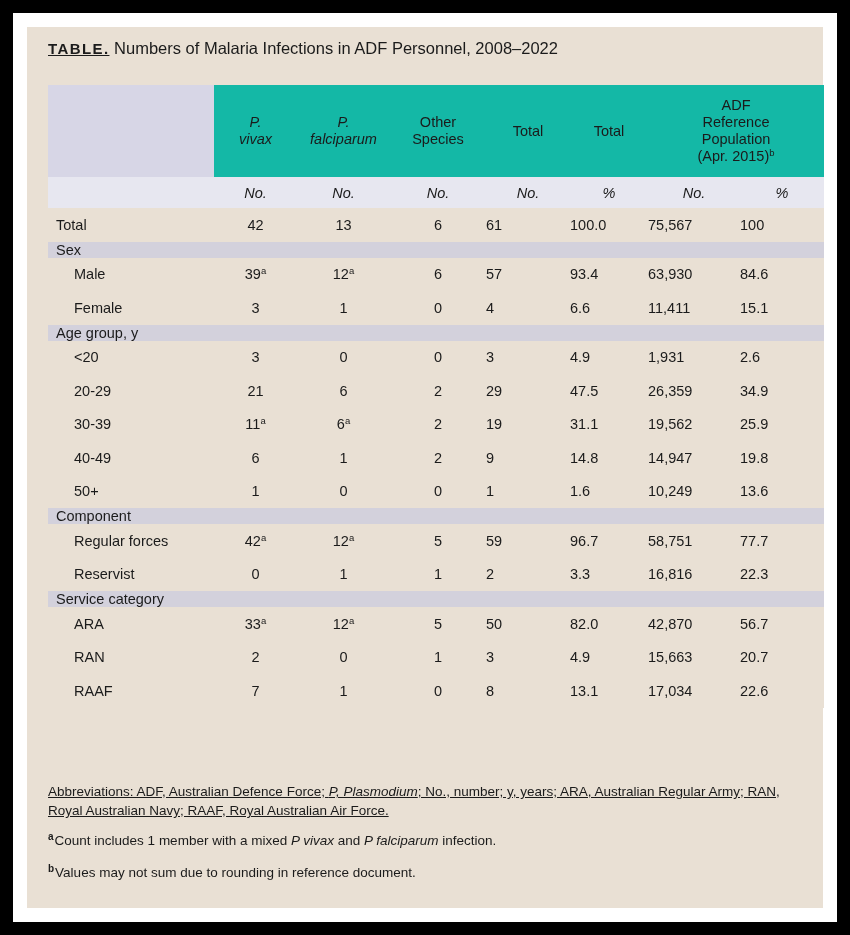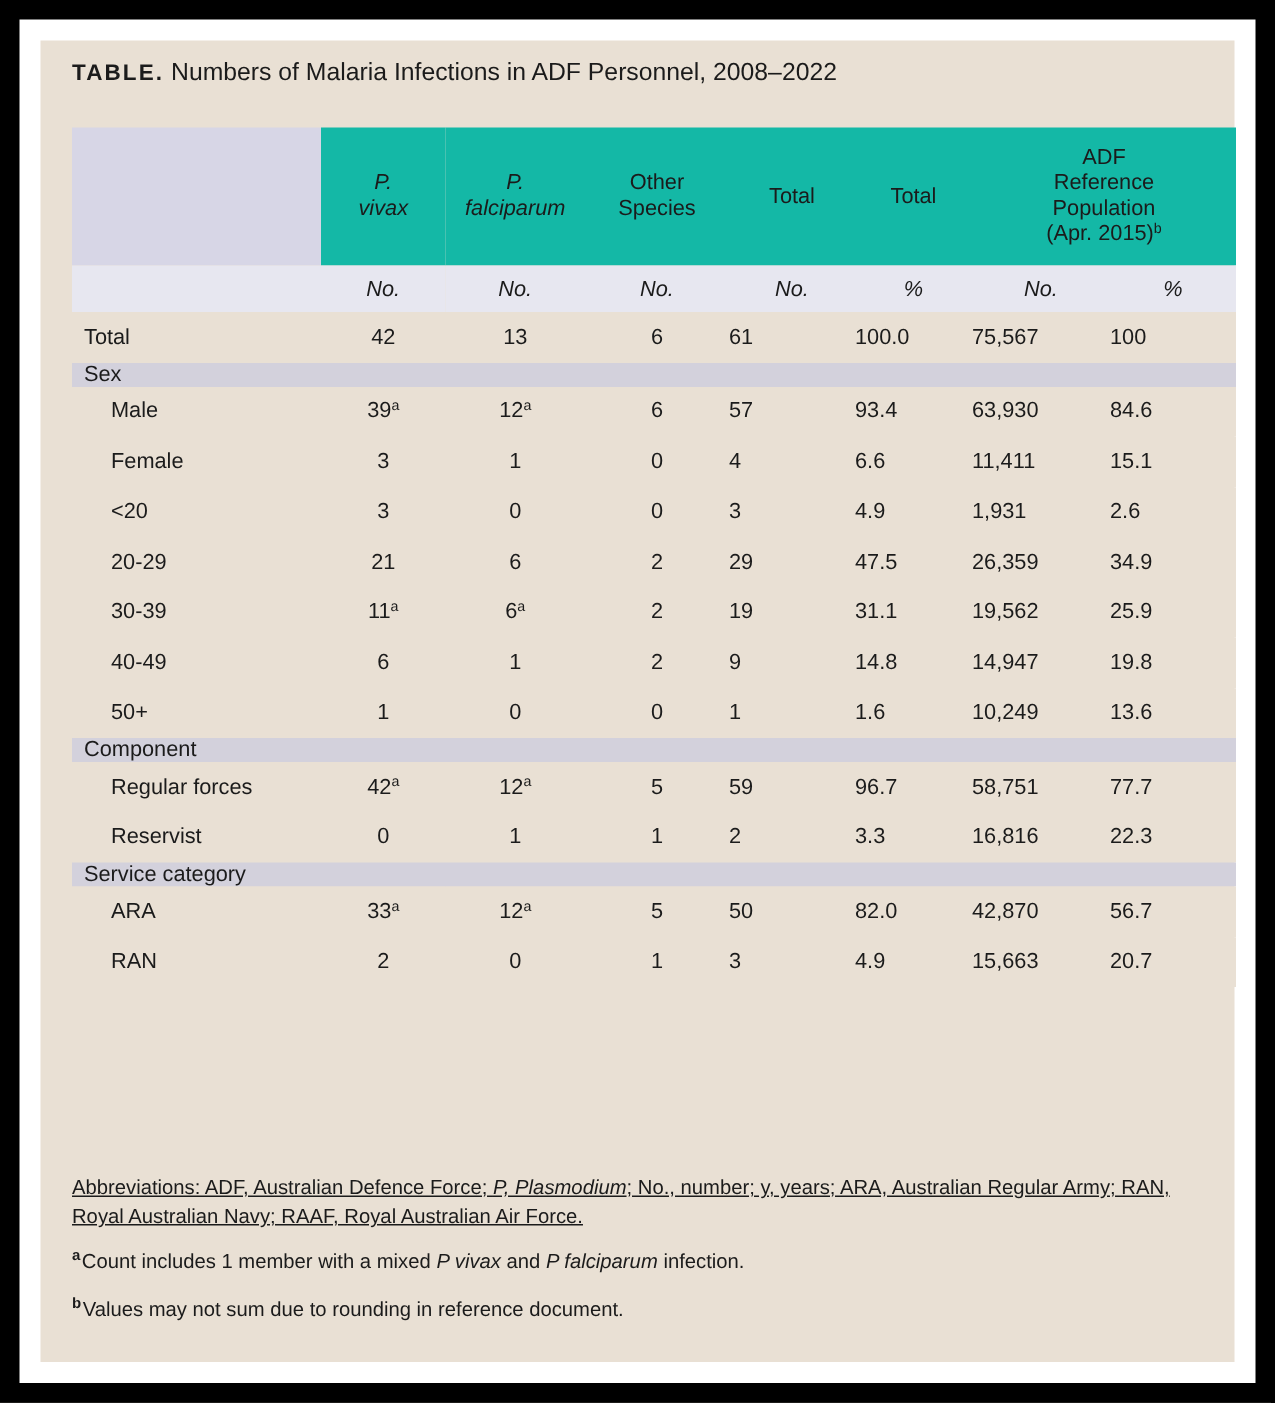--- a/index.html
+++ b/index.html
@@ -45,20 +45,21 @@
     right: 16px;
     font-size: 16.5px;
     color: #1b1b1b;
     line-height: 20px;
     white-space: nowrap;
   }
   .table-title .title-kicker {
     font-weight: bold;
     letter-spacing: 1.4px;
     font-size: 15px;
+    text-decoration: underline;
   }
   .table-title .title-text { font-weight: normal; }
 
   
   .data-table {
     position: absolute;
     left: 21px;
     top: 58px;
     width: 776px;
     border-collapse: collapse;
@@ -254,20 +255,23 @@
             <tr class="data-row">
               <td class="lbl indent">Female</td>
               <td class="num-c"><span>3</span></td>
               <td class="num-c"><span>1</span></td>
               <td class="num-c"><span>0</span></td>
               <td class="num-r"><span>4</span></td>
               <td class="num-r"><span>6.6</span></td>
               <td class="num-r"><span>11,411</span></td>
               <td class="num-r last"><span>15.1</span></td>
             </tr>
+            <tr class="section-row">
+              <td class="sect" colspan="8">Age group, y</td>
+            </tr>
             <tr class="data-row">
               <td class="lbl indent">&lt;20</td>
               <td class="num-c"><span>3</span></td>
               <td class="num-c"><span>0</span></td>
               <td class="num-c"><span>0</span></td>
               <td class="num-r"><span>3</span></td>
               <td class="num-r"><span>4.9</span></td>
               <td class="num-r"><span>1,931</span></td>
               <td class="num-r last"><span>2.6</span></td>
             </tr>
@@ -349,20 +353,30 @@
             </tr>
             <tr class="data-row">
               <td class="lbl indent">RAN</td>
               <td class="num-c"><span>2</span></td>
               <td class="num-c"><span>0</span></td>
               <td class="num-c"><span>1</span></td>
               <td class="num-r"><span>3</span></td>
               <td class="num-r"><span>4.9</span></td>
               <td class="num-r"><span>15,663</span></td>
               <td class="num-r last"><span>20.7</span></td>
+            </tr>
+            <tr class="data-row">
+              <td class="lbl indent">RAAF</td>
+              <td class="num-c"><span>7</span></td>
+              <td class="num-c"><span>1</span></td>
+              <td class="num-c"><span>0</span></td>
+              <td class="num-r"><span>8</span></td>
+              <td class="num-r"><span>13.1</span></td>
+              <td class="num-r"><span>17,034</span></td>
+              <td class="num-r last"><span>22.6</span></td>
             </tr>
           </tbody>
       </table>
 
       <div class="footnotes">
         <p class="fn-abbrev">
           <span>Abbreviations: ADF, Australian Defence Force; </span><span class="ital">P, Plasmodium</span><span>; No., number; y, years; ARA, Australian Regular Army; RAN, Royal Australian Navy; RAAF, Royal Australian Air Force.</span>
         </p>
         <p class="fn-line">
           <span class="fn-mark">a</span><span>Count includes 1 member with a mixed </span><span class="ital">P vivax</span><span> and </span><span class="ital">P falciparum</span><span> infection.</span>

